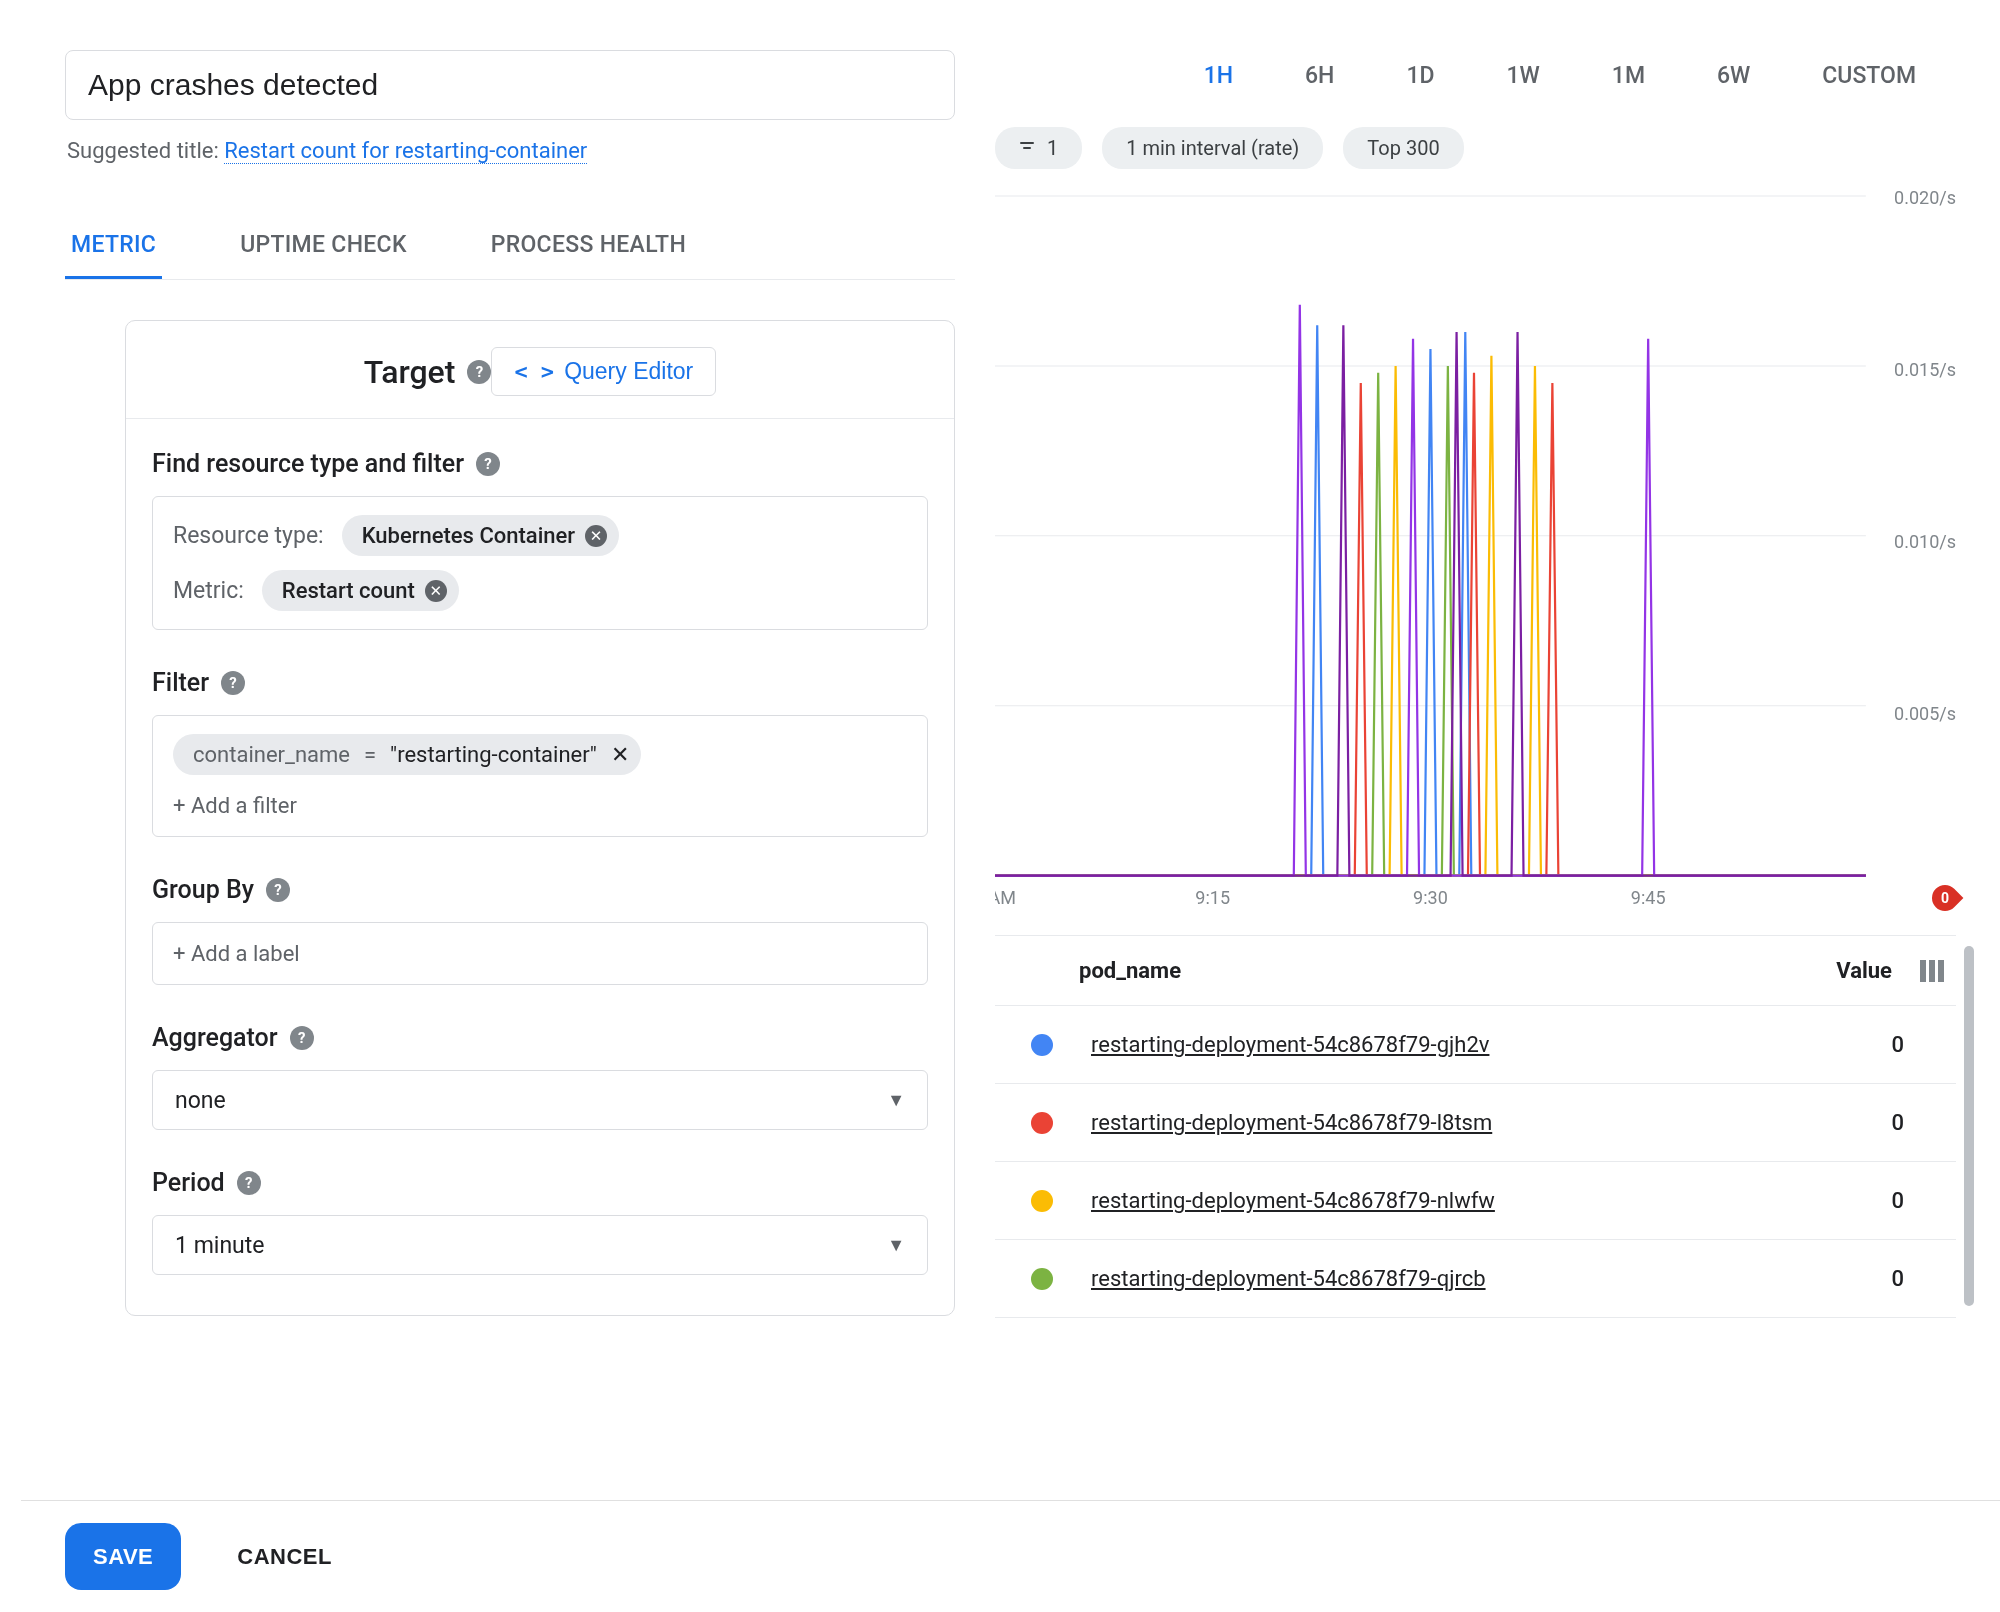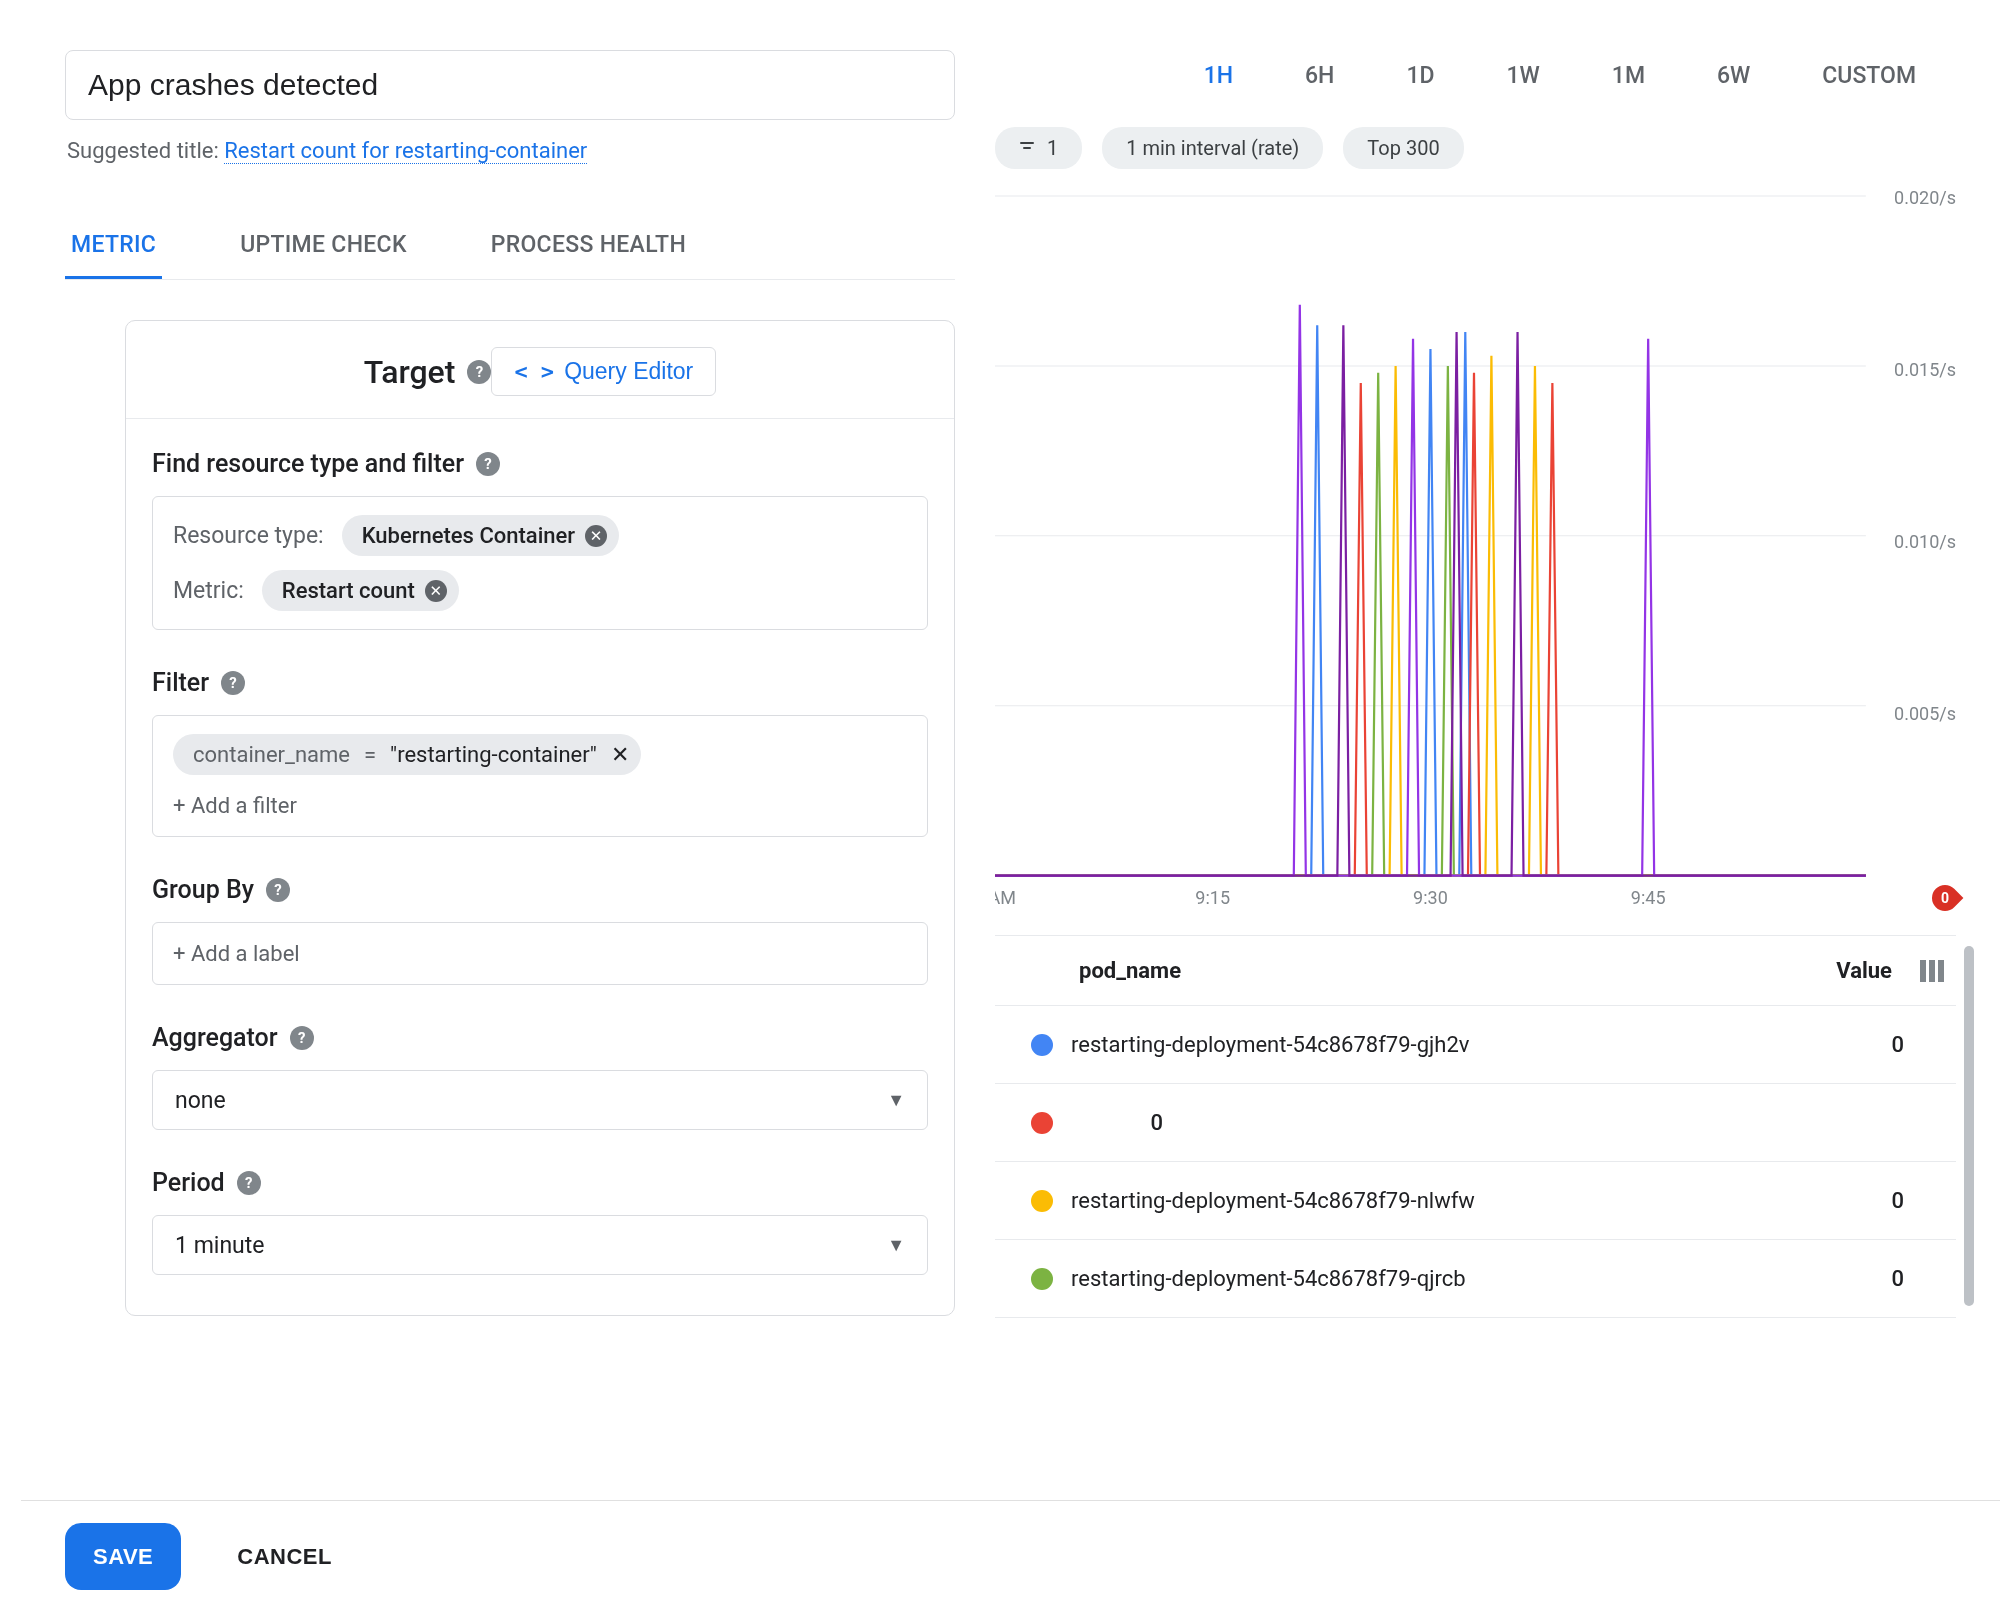--- a/index.html
+++ b/index.html
@@ -66,21 +66,21 @@
   .marker span{transform:rotate(-45deg);}
 
   .legend{border-top:1px solid var(--border-lt);margin-top:24px;position:relative;}
   .legend-head{display:flex;align-items:center;padding:22px 12px;font-size:22px;font-weight:700;border-bottom:1px solid var(--border-lt);}
   .legend-head .h-name{margin-left:72px;flex:1;}
   .legend-head .h-val{width:110px;text-align:right;}
   .legend-head .cols-ic{margin-left:28px;color:var(--txt-light);display:flex;gap:3px;}
   .legend-head .cols-ic i{width:6px;height:22px;background:var(--txt-light);display:inline-block;}
   .legend-row{display:flex;align-items:center;padding:26px 12px;border-bottom:1px solid var(--border-lt);font-size:22px;}
   .swatch{width:22px;height:22px;border-radius:50%;margin-left:24px;}
-  .legend-row .n{margin-left:18px;flex:1;}
+  .legend-row .n{margin-left:38px;flex:1;text-decoration:underline;}
   .legend-row .v{width:110px;text-align:right;font-weight:500;}
   .scrollbar{position:absolute;right:-18px;top:10px;width:10px;height:360px;background:#bdc1c6;border-radius:5px;}
 
   
   .footer{height:112px;border-top:1px solid #e0e0e0;display:flex;align-items:center;padding:0 44px;gap:50px;background:#fff;}
   .btn-save{background:var(--blue);color:#fff;border:none;border-radius:16px;height:67px;padding:0 28px;font-size:22px;font-weight:700;letter-spacing:.5px;cursor:pointer;}
   .btn-cancel{background:none;border:none;font-size:22px;font-weight:700;letter-spacing:.5px;color:#202124;cursor:pointer;}
 </style>
 </head>
 <body>
@@ -243,20 +243,21 @@
         </div>
         <div id="legend-rows">
             <div class="legend-row">
               <span class="swatch" style="background:#4285f4"></span>
               <span class="n">restarting-deployment-54c8678f79-gjh2v</span>
               <span class="v">0</span>
               <span style="width:40px"></span>
             </div>
             <div class="legend-row">
               <span class="swatch" style="background:#ea4335"></span>
+              <span class="n">restarting-deployment-54c8678f79-l8tsm</span>
               <span class="v">0</span>
               <span style="width:40px"></span>
             </div>
             <div class="legend-row">
               <span class="swatch" style="background:#fbbc04"></span>
               <span class="n">restarting-deployment-54c8678f79-nlwfw</span>
               <span class="v">0</span>
               <span style="width:40px"></span>
             </div>
             <div class="legend-row">

